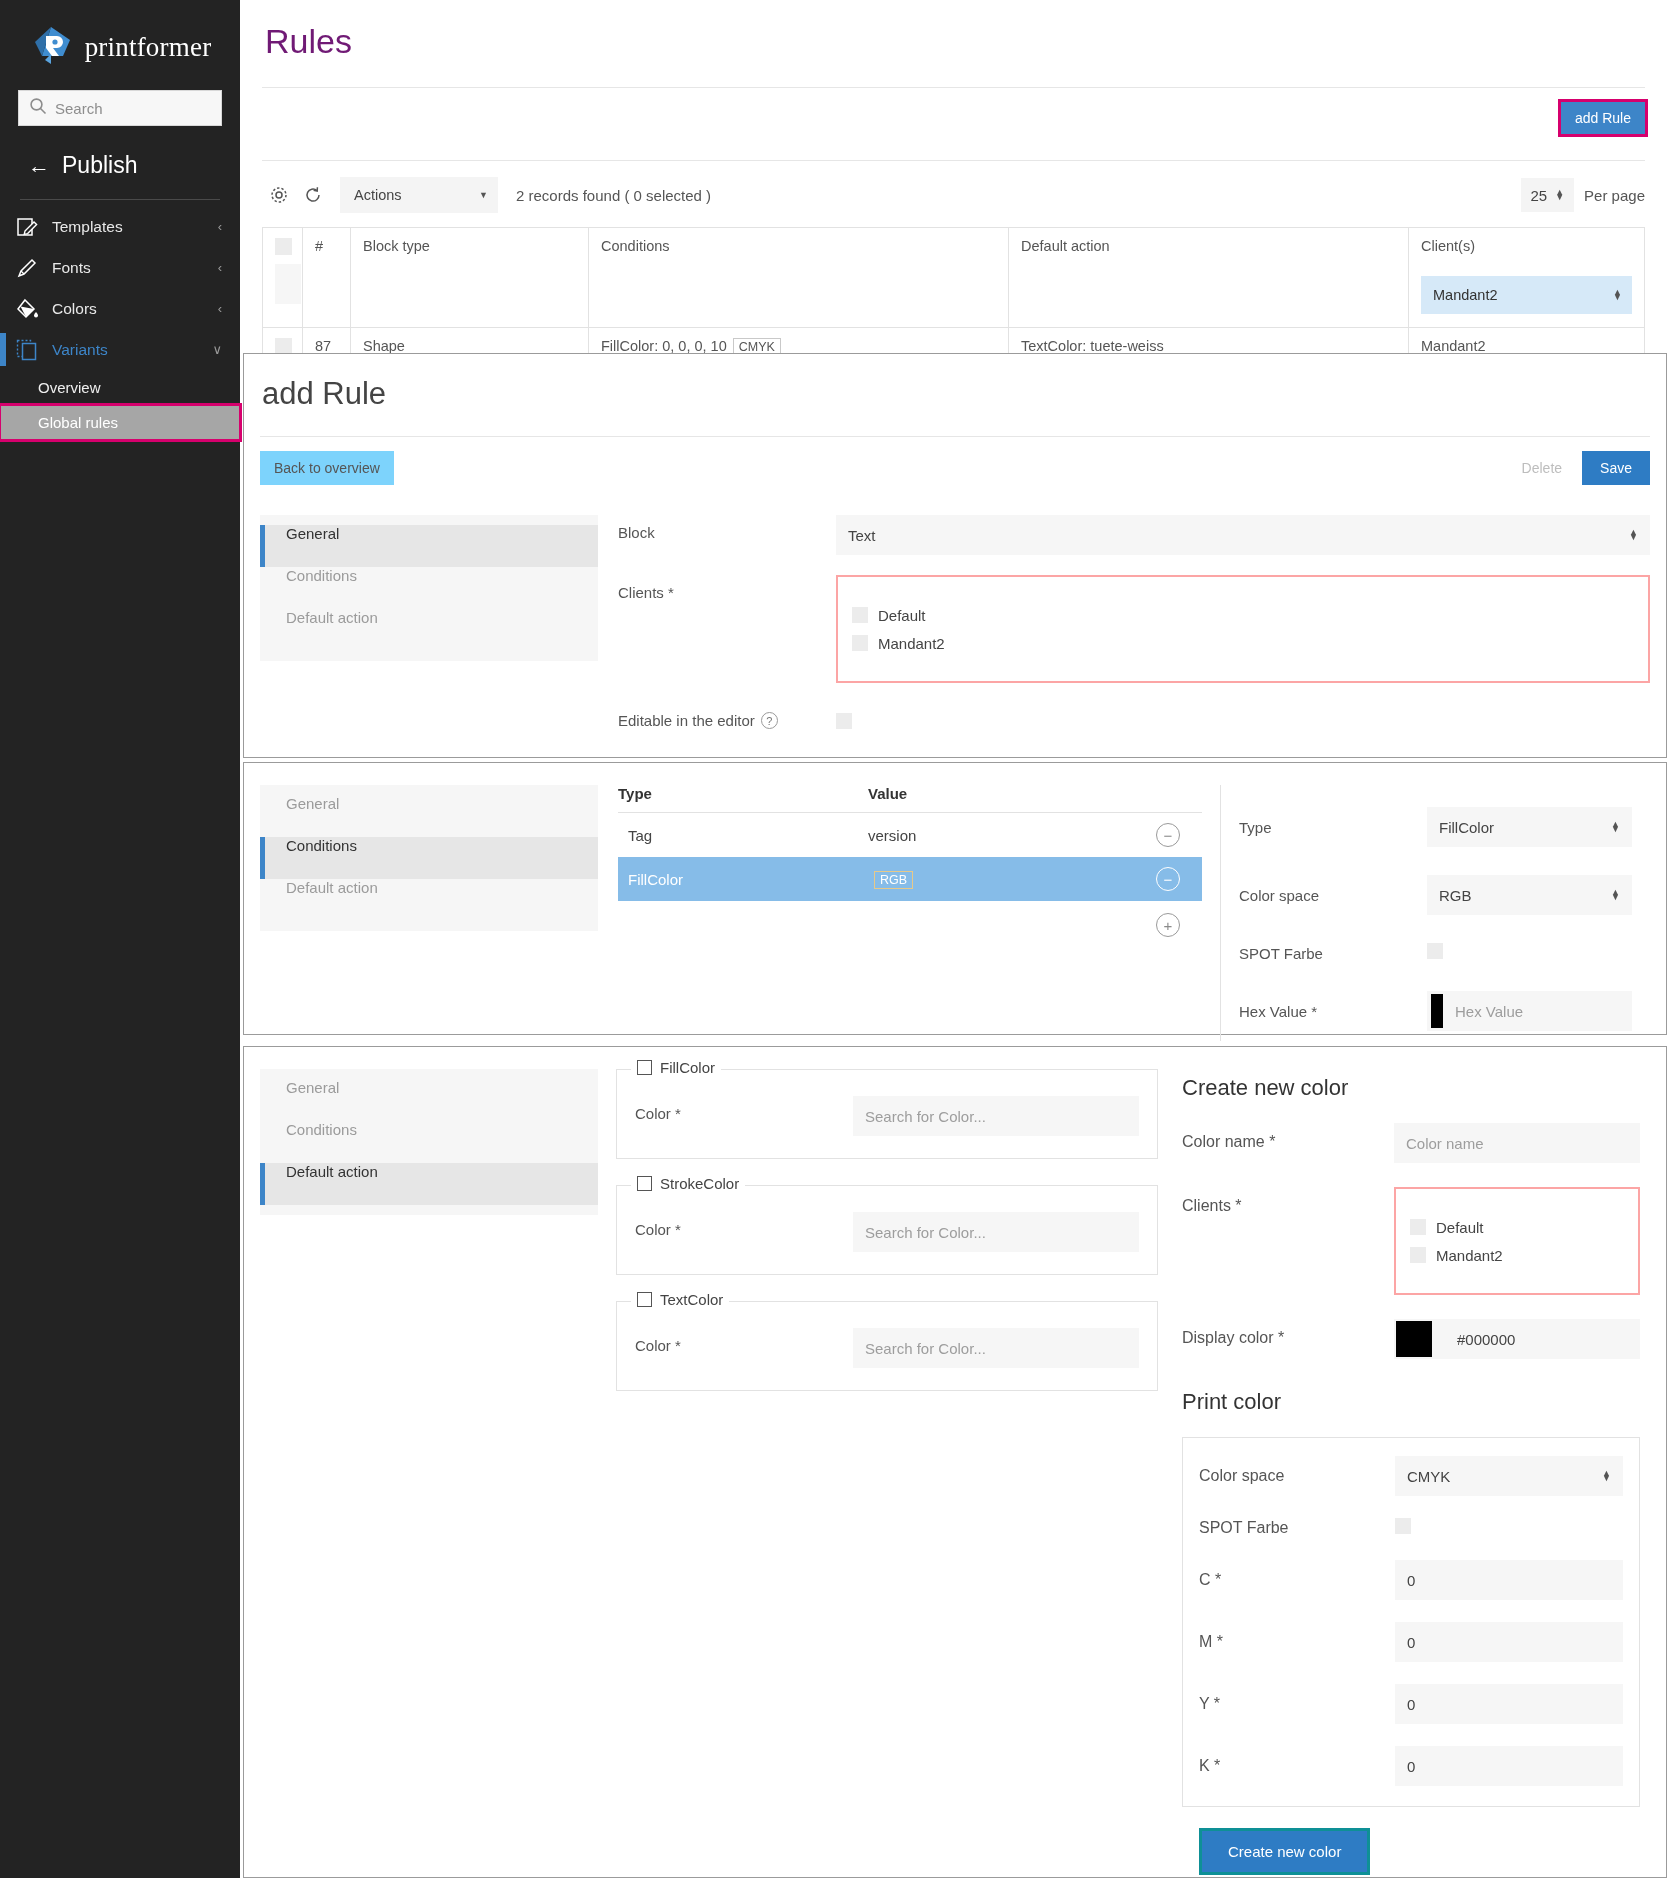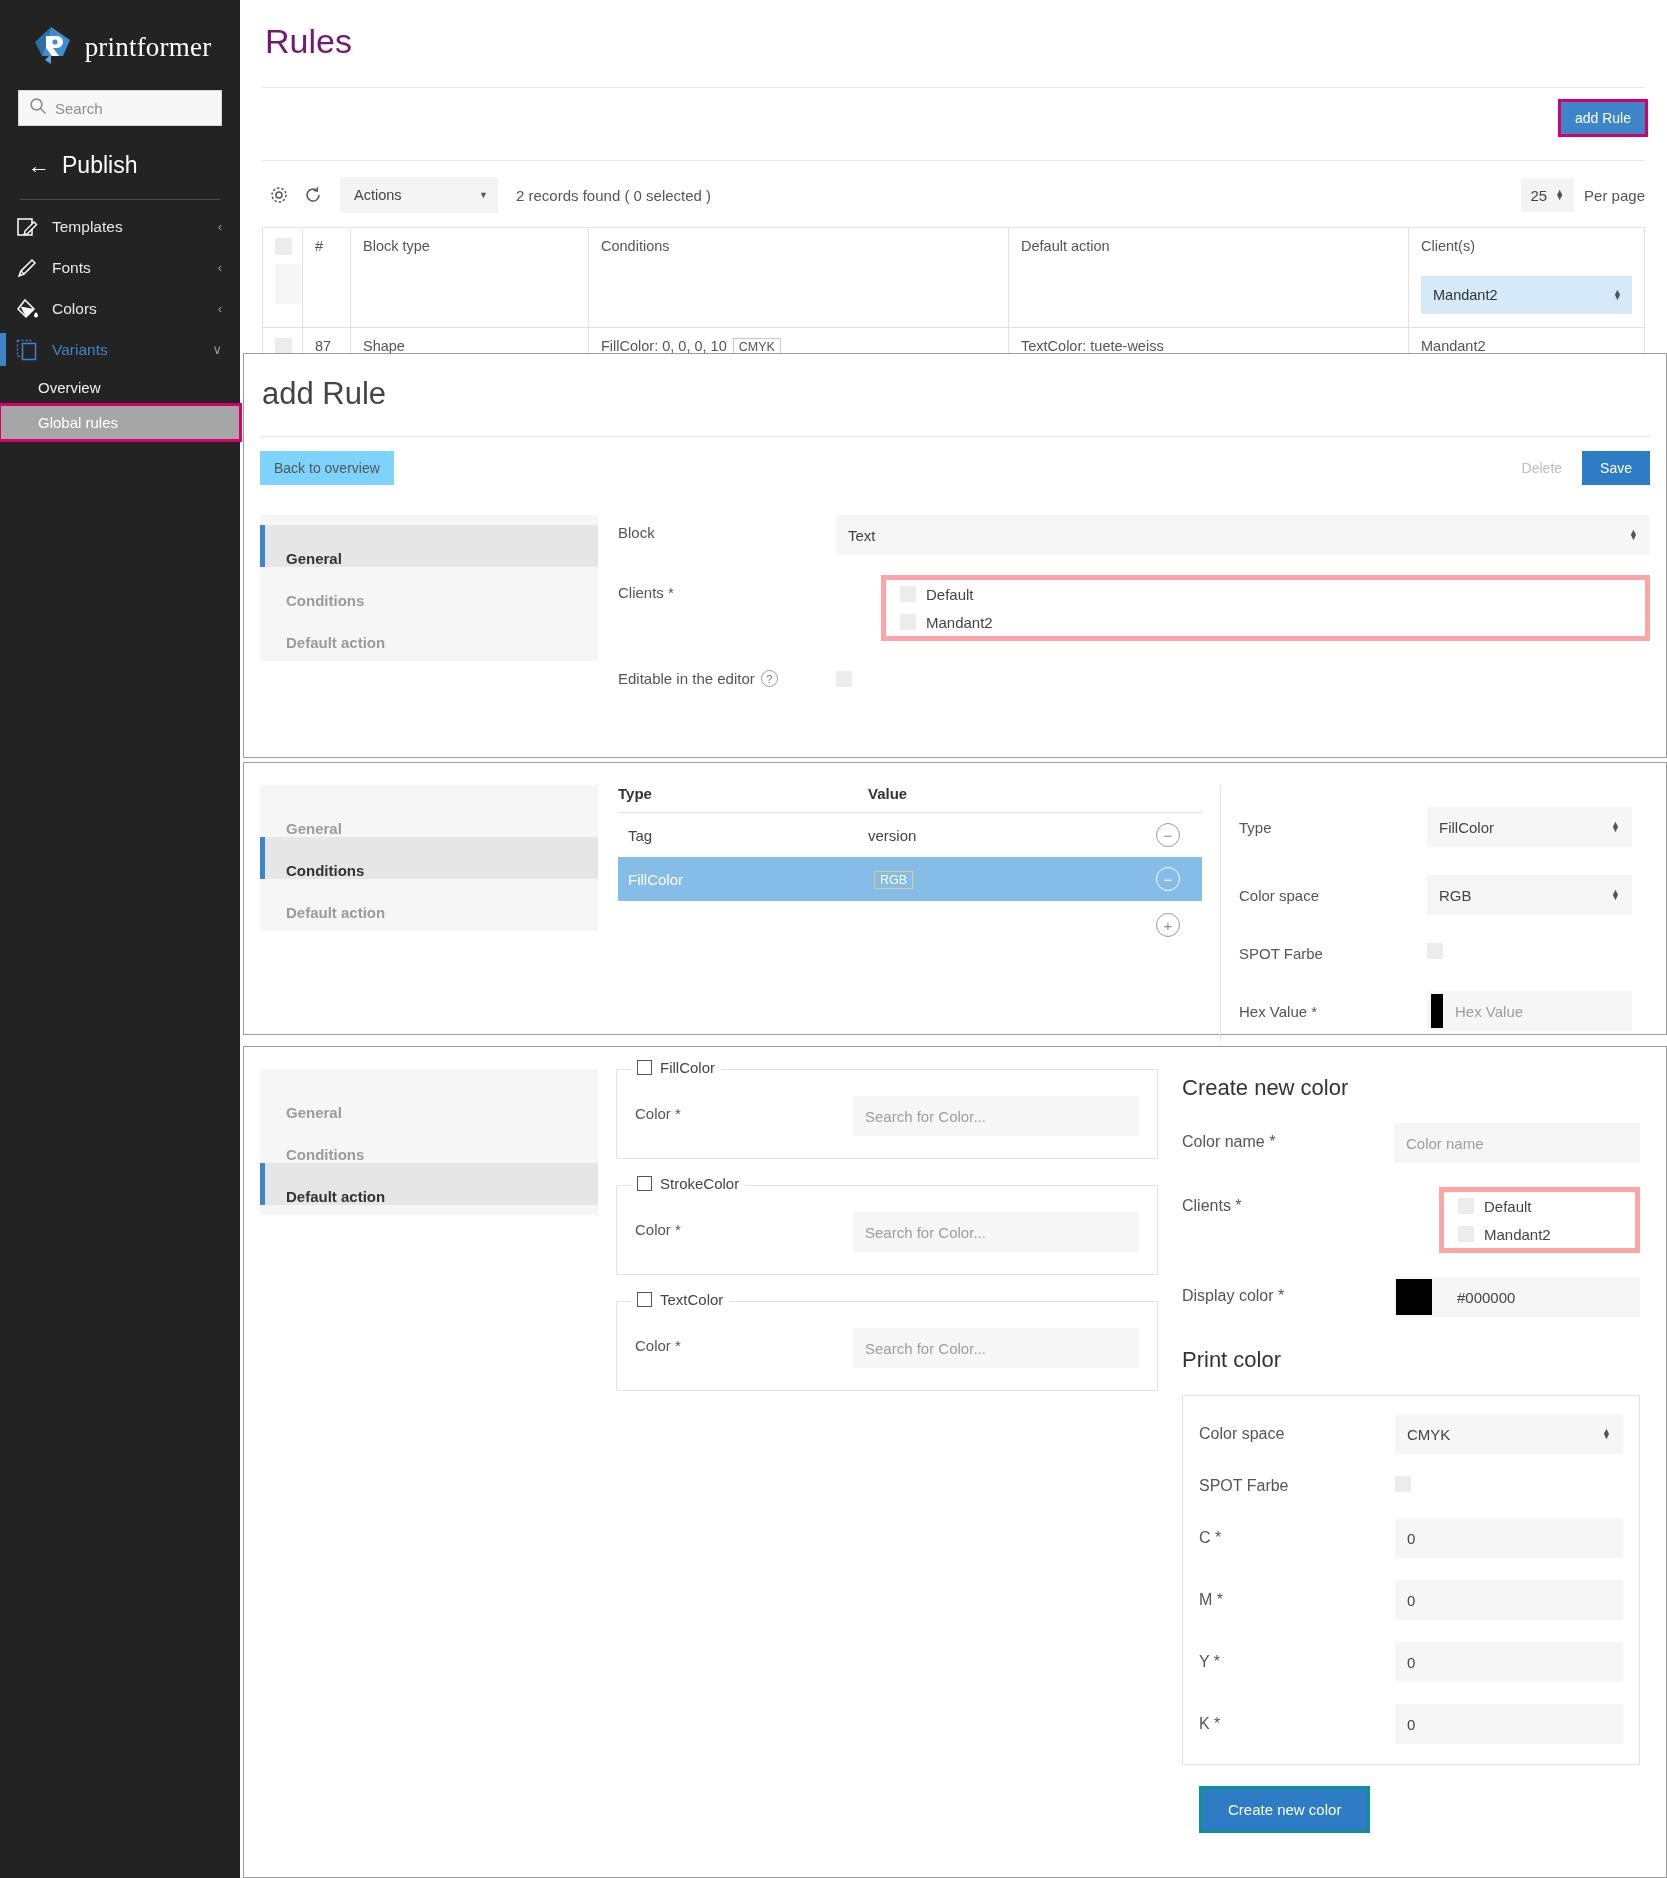--- a/index.html
+++ b/index.html
@@ -77,31 +77,31 @@
   .panel { position:absolute; background:#ffffff; border:1px solid #9b9b9b; }
   .panel-title { font-size:31px; color:#444; padding:22px 0 0 18px; }
   .panel-hr { height:1px; background:#e6e6e6; margin:24px 16px 0 16px; }
   .panel-actions { display:flex; align-items:center; padding:14px 16px 18px 16px; }
   .btn-grey { background:#7dd3fc; color:#555; font-size:14px; padding:9px 14px; border:none; }
   .btn-disabled { background:#ffffff; color:#bdbdbd; font-size:14px; padding:9px 16px; border:none; }
   .btn-save { background:#2e7cc4; color:#fff; font-size:14px; padding:9px 18px; border:none; }
 
   .sec-body { display:flex; padding:12px 16px 16px 16px; }
   .steps { width:338px; background:#f6f6f6; align-self:flex-start; padding:10px 0; }
-  .step { height:42px; display:flex; align-items:flex-end; padding-left:26px; font-size:15px; color:#9b9b9b; position:relative;font-weight:bold; }
+  .step { height:42px; display:flex; align-items:flex-start; padding-left:26px; font-size:15px; color:#9b9b9b; position:relative; }
   .step.on { background:#e6e6e6; color:#333; }
   .step.on:before { content:""; position:absolute; left:0; top:0; bottom:0; width:5px; background:#3d85c8; }
 
   .fields { flex:1; padding-left:20px; }
   .frow { display:flex; align-items:flex-start; margin-bottom:20px; }
   .flabel { width:218px; flex:none; font-size:15px; color:#555; padding-top:9px; }
   .fctl { flex:1; }
   .inp-grey { background:#f6f6f6; height:40px; display:flex; align-items:center; padding:0 12px; font-size:15px; color:#444; }
   .inp-grey.sel { justify-content:space-between; }
-  .box-white { border:5px solid #fca5a5; padding:0 14px;margin-left:45px; }
+  .box-white { border:2px solid #fca5a5; padding:24px 14px; }
   .ckrow { display:flex; align-items:center; gap:10px; height:28px; font-size:15px; color:#444; }
   .ck { width:16px; height:16px; background:#ececec; display:inline-block; flex:none; }
   .ck-outline { width:15px; height:15px; border:1.5px solid #555; display:inline-block; flex:none; background:#fff; }
   .qmark { display:inline-flex; align-items:center; justify-content:center; width:17px; height:17px; border:1px solid #9a9a9a; border-radius:50%; font-size:11px; color:#777; margin-left:6px; }
 
   
   .cond-left { flex:1; padding-left:20px; padding-right:18px; }
   .cond-head { display:flex; font-size:15px; color:#333; font-weight:700; padding-bottom:10px; border-bottom:1px solid #e2e2e2; }
   .cond-head .c1 { width:250px; } 
   .cond-row { display:flex; align-items:center; height:44px; font-size:15px; color:#444; }

